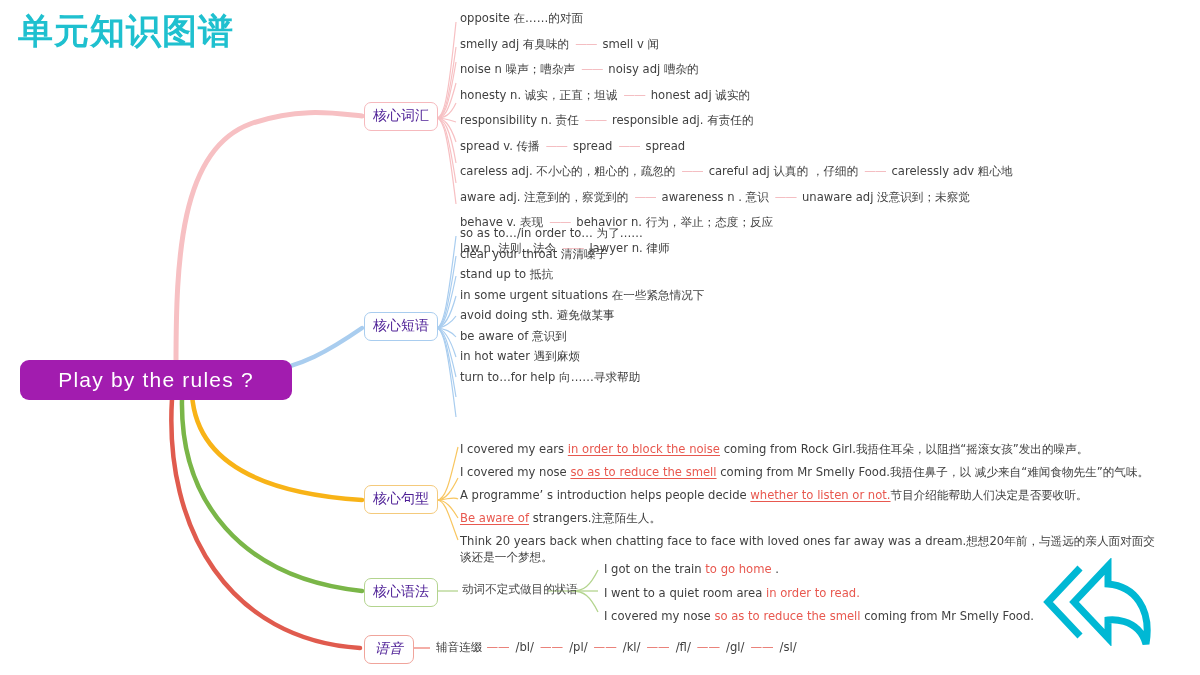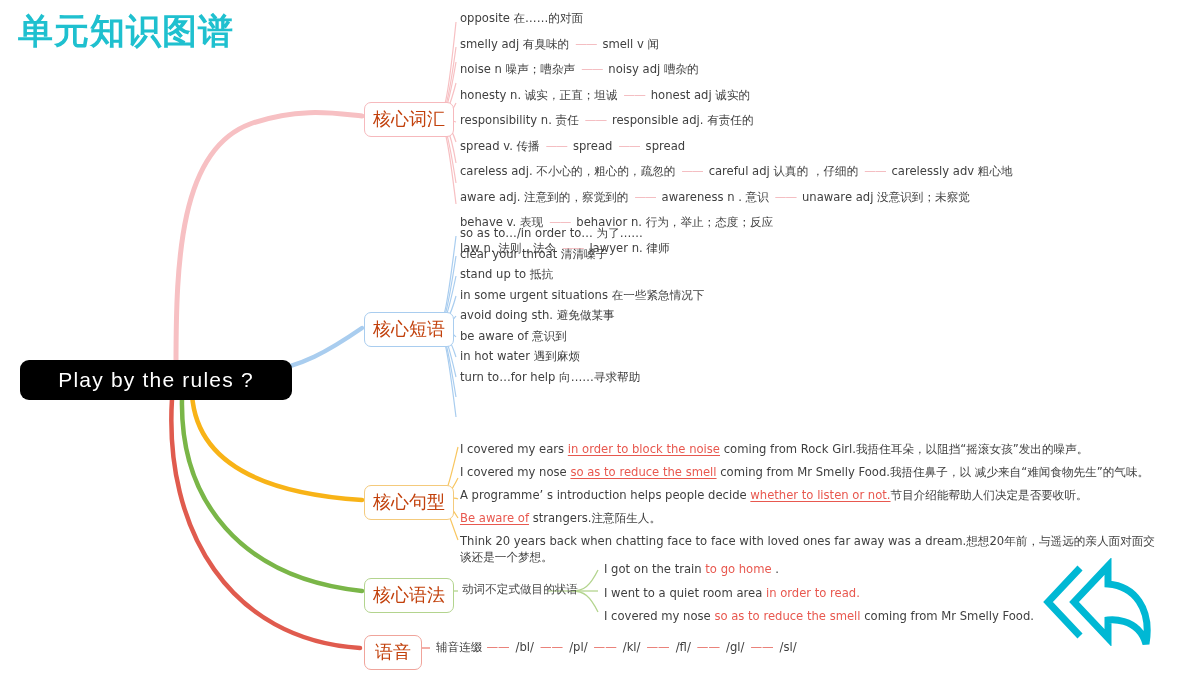--- a/index.html
+++ b/index.html
@@ -42,50 +42,50 @@
     white-space: nowrap;
   }
 
   
   #root-node {
     position: absolute;
     left: 20px;
     top: 360px;
     width: 272px;
     height: 40px;
-    background: #000000;
+    background: #a21caf;
     border-radius: 9px;
     display: flex;
     align-items: center;
     justify-content: center;
     color: #ffffff;
     font-size: 21px;
     letter-spacing: 1.2px;
     z-index: 5;
     text-align: right;
   }
 
   
   .branch-label {
     position: absolute;
     border: 1.4px solid #cccccc;
     border-radius: 7px;
     background: #ffffff;
-    color: #c2410c;
-    font-size: 18px;
+    color: #4c1d95;
+    font-size: 14px;
     padding: 4px 8px 5px 8px;
     white-space: nowrap;
     z-index: 4;
     font-family: "DejaVu Sans", "Liberation Sans", sans-serif;
   }
   #label-vocab   { left: 364px; top: 102px; border-color: #f6b9bd; }
   #label-phrase  { left: 364px; top: 312px; border-color: #a9cdef; }
   #label-sentence{ left: 364px; top: 485px; border-color: #f4ca7c; }
   #label-grammar { left: 364px; top: 578px; border-color: #b3d48e; }
-  #label-phonics { left: 364px; top: 635px; border-color: #f0a49b; padding: 4px 10px 5px 10px; }
+  #label-phonics { left: 364px; top: 635px; border-color: #f0a49b; padding: 4px 10px 5px 10px; font-style: italic; }
 
   
   .leaf-block {
     position: absolute;
     font-size: 11.6px;
     line-height: 1.0;
     color: #3f3f3f;
     font-family: "DejaVu Sans", "Liberation Sans", sans-serif;
   }
   .leaf-row {

